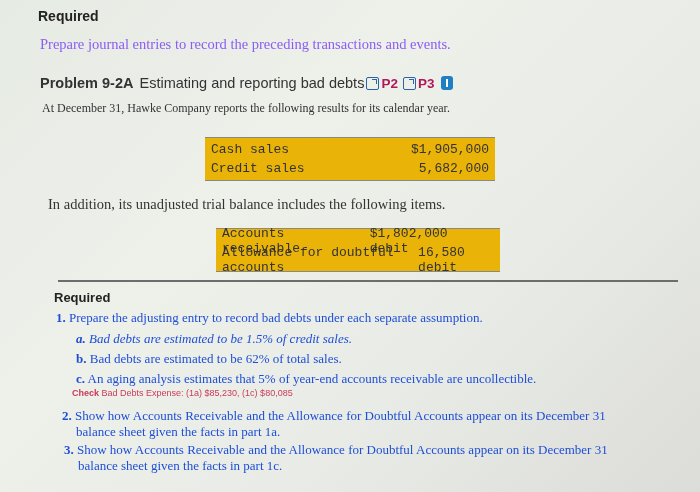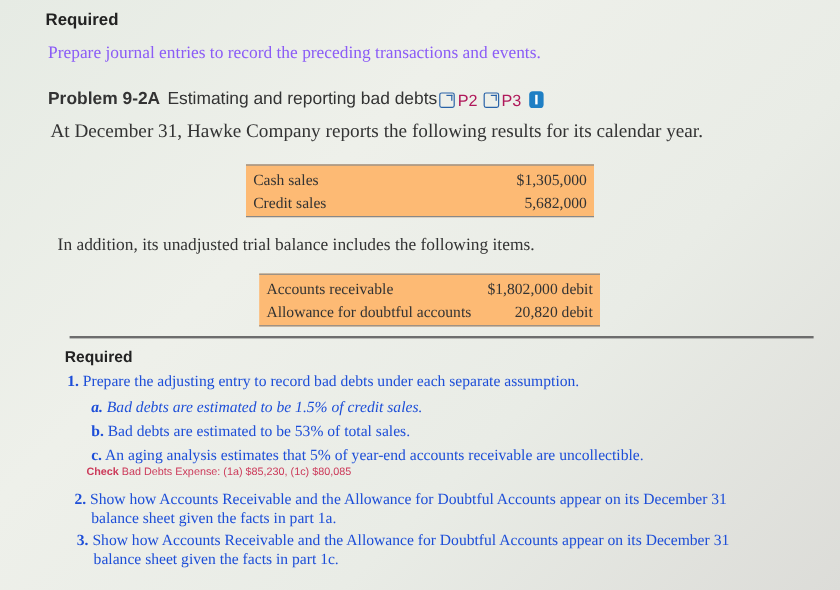--- a/index.html
+++ b/index.html
@@ -10,29 +10,29 @@
     color:#2c2c2c;
     position:relative;
   }
   .sans { font-family: "Liberation Sans", sans-serif; }
   .serif { font-family: "Liberation Serif", serif; }
   .abs { position:absolute; }
   .req-title { left:38px; top:8px; font-size:14px; font-weight:bold; color:#222; }
   .req-text { left:40px; top:36px; font-size:14.5px; color:#8b5cf6; }
   .prob { left:40px; top:75px; font-size:14.5px; color:#333; display:flex; align-items:center; }
   .prob .bold { font-weight:bold; margin-right:6px; }
-  .prob .tag { font-weight:normal; color:#b0185a; margin:0 3px 0 2px; font-size:13.5px; }
+  .prob .tag { font-weight:bold; color:#b0185a; margin:0 3px 0 2px; font-size:13.5px; }
   .ext-icon { display:inline-block; width:11px; height:11px; border:1.5px solid #2a63a8; border-radius:2px; position:relative; margin-left:2px; }
   .ext-icon::after { content:""; position:absolute; right:1px; top:1px; width:4px; height:4px; border-top:1.5px solid #2a63a8; border-right:1.5px solid #2a63a8; }
   .info-icon { display:inline-block; width:12px; height:14px; background:#1f7fc4; border-radius:3px; margin-left:4px; position:relative; }
   .info-icon::after { content:""; position:absolute; left:5px; top:3px; width:2px; height:8px; background:#fff; }
-  .intro { left:42px; top:101px; font-size:16px; color:#333; }
+  .intro { left:42px; top:101px; font-size:12px; color:#333; }
   .green-table {
-    background:#fdba74; border-top:1.5px solid #888; border-bottom:1.5px solid #888;
-    font-family:Liberation Serif, serif; font-size:13px; color:#333;
+    background:#eab308; border-top:1.5px solid #888; border-bottom:1.5px solid #888;
+    font-family:Liberation Mono, monospace; font-size:13px; color:#333;
   }
   .green-table .row { display:flex; justify-content:space-between; padding:0 6px; height:19px; align-items:center; }
   .t1 { left:205px; top:137px; width:290px; padding:2px 0; }
   .t2 { left:216px; top:228px; width:284px; padding:2px 0; }
   .addl { left:48px; top:196px; font-size:14.5px; color:#333; }
   .divider { left:58px; top:280px; width:620px; height:2px; background:#6d6d6d; }
   .req2 { left:54px; top:290px; font-size:13px; font-weight:bold; color:#222; }
   .item { font-size:13px; color:#1d4ed8; }
   .check { left:72px; top:388px; font-size:9px; color:#cc3a5a; }
   .check b { font-weight:bold; }
@@ -51,56 +51,56 @@
   <span class="ext-icon"></span>
   <span class="tag">P3</span>
   <span class="info-icon"></span>
 </div>
 
 <div class="abs intro serif">At December 31, Hawke Company reports the following results for its calendar year.</div>
 
 <div class="abs green-table t1">
   <div class="row">
     <span>Cash sales</span>
-    <span>$1,305,000</span>
+    <span>$1,905,000</span>
   </div>
   <div class="row">
     <span>Credit sales</span>
     <span>5,682,000</span>
   </div>
 </div>
 
 <div class="abs addl serif">In addition, its unadjusted trial balance includes the following items.</div>
 
 <div class="abs green-table t2">
   <div class="row">
     <span>Accounts receivable</span>
     <span>$1,802,000 debit</span>
   </div>
   <div class="row">
     <span>Allowance for doubtful accounts</span>
-    <span>20,820 debit</span>
+    <span>16,580 debit</span>
   </div>
 </div>
 
 <div class="abs divider"></div>
 
 <div class="abs req2 sans">Required</div>
 
 <div class="abs item serif" style="left:56px;top:310px;">
   <b>1.</b>
   <span>Prepare the adjusting entry to record bad debts under each separate assumption.</span>
 </div>
 <div class="abs item serif" style="left:76px;top:331px;font-style:italic;">
   <b>a.</b>
   <span>Bad debts are estimated to be 1.5% of credit sales.</span>
 </div>
 <div class="abs item serif" style="left:76px;top:351px;">
   <b>b.</b>
-  <span>Bad debts are estimated to be 53% of total sales.</span>
+  <span>Bad debts are estimated to be 62% of total sales.</span>
 </div>
 <div class="abs item serif" style="left:76px;top:371px;">
   <b>c.</b>
   <span>An aging analysis estimates that 5% of year-end accounts receivable are uncollectible.</span>
 </div>
 
 <div class="abs check sans">
   <b>Check</b>
   <span>Bad Debts Expense: (1a) $85,230, (1c) $80,085</span>
 </div>

